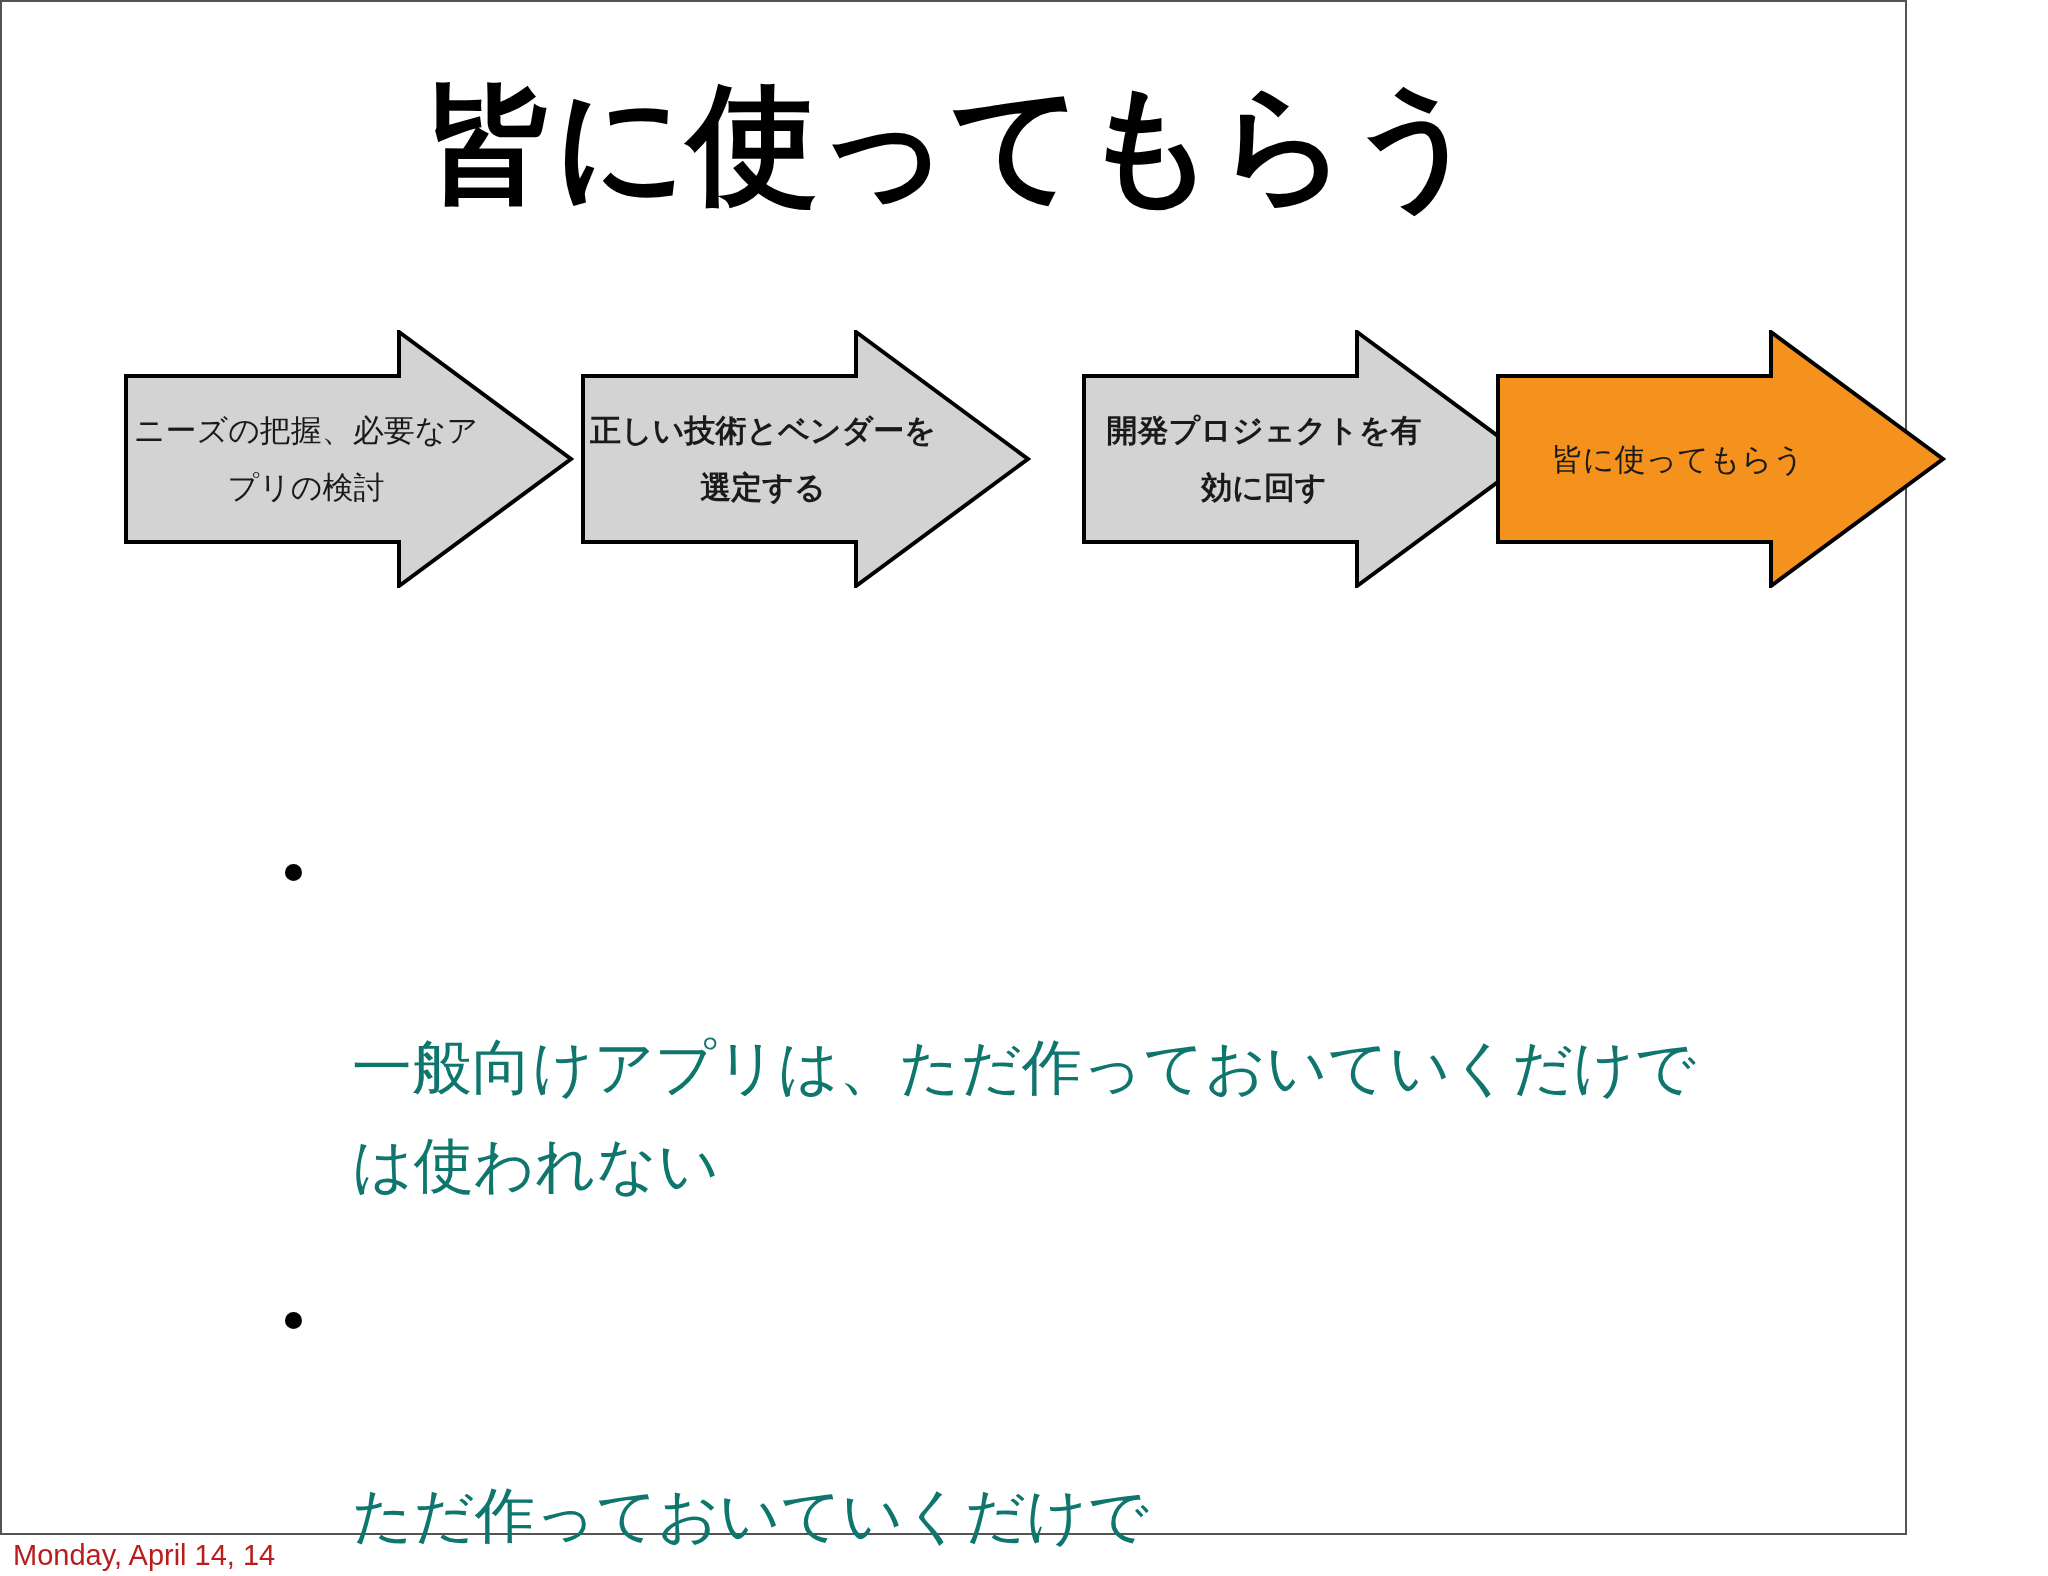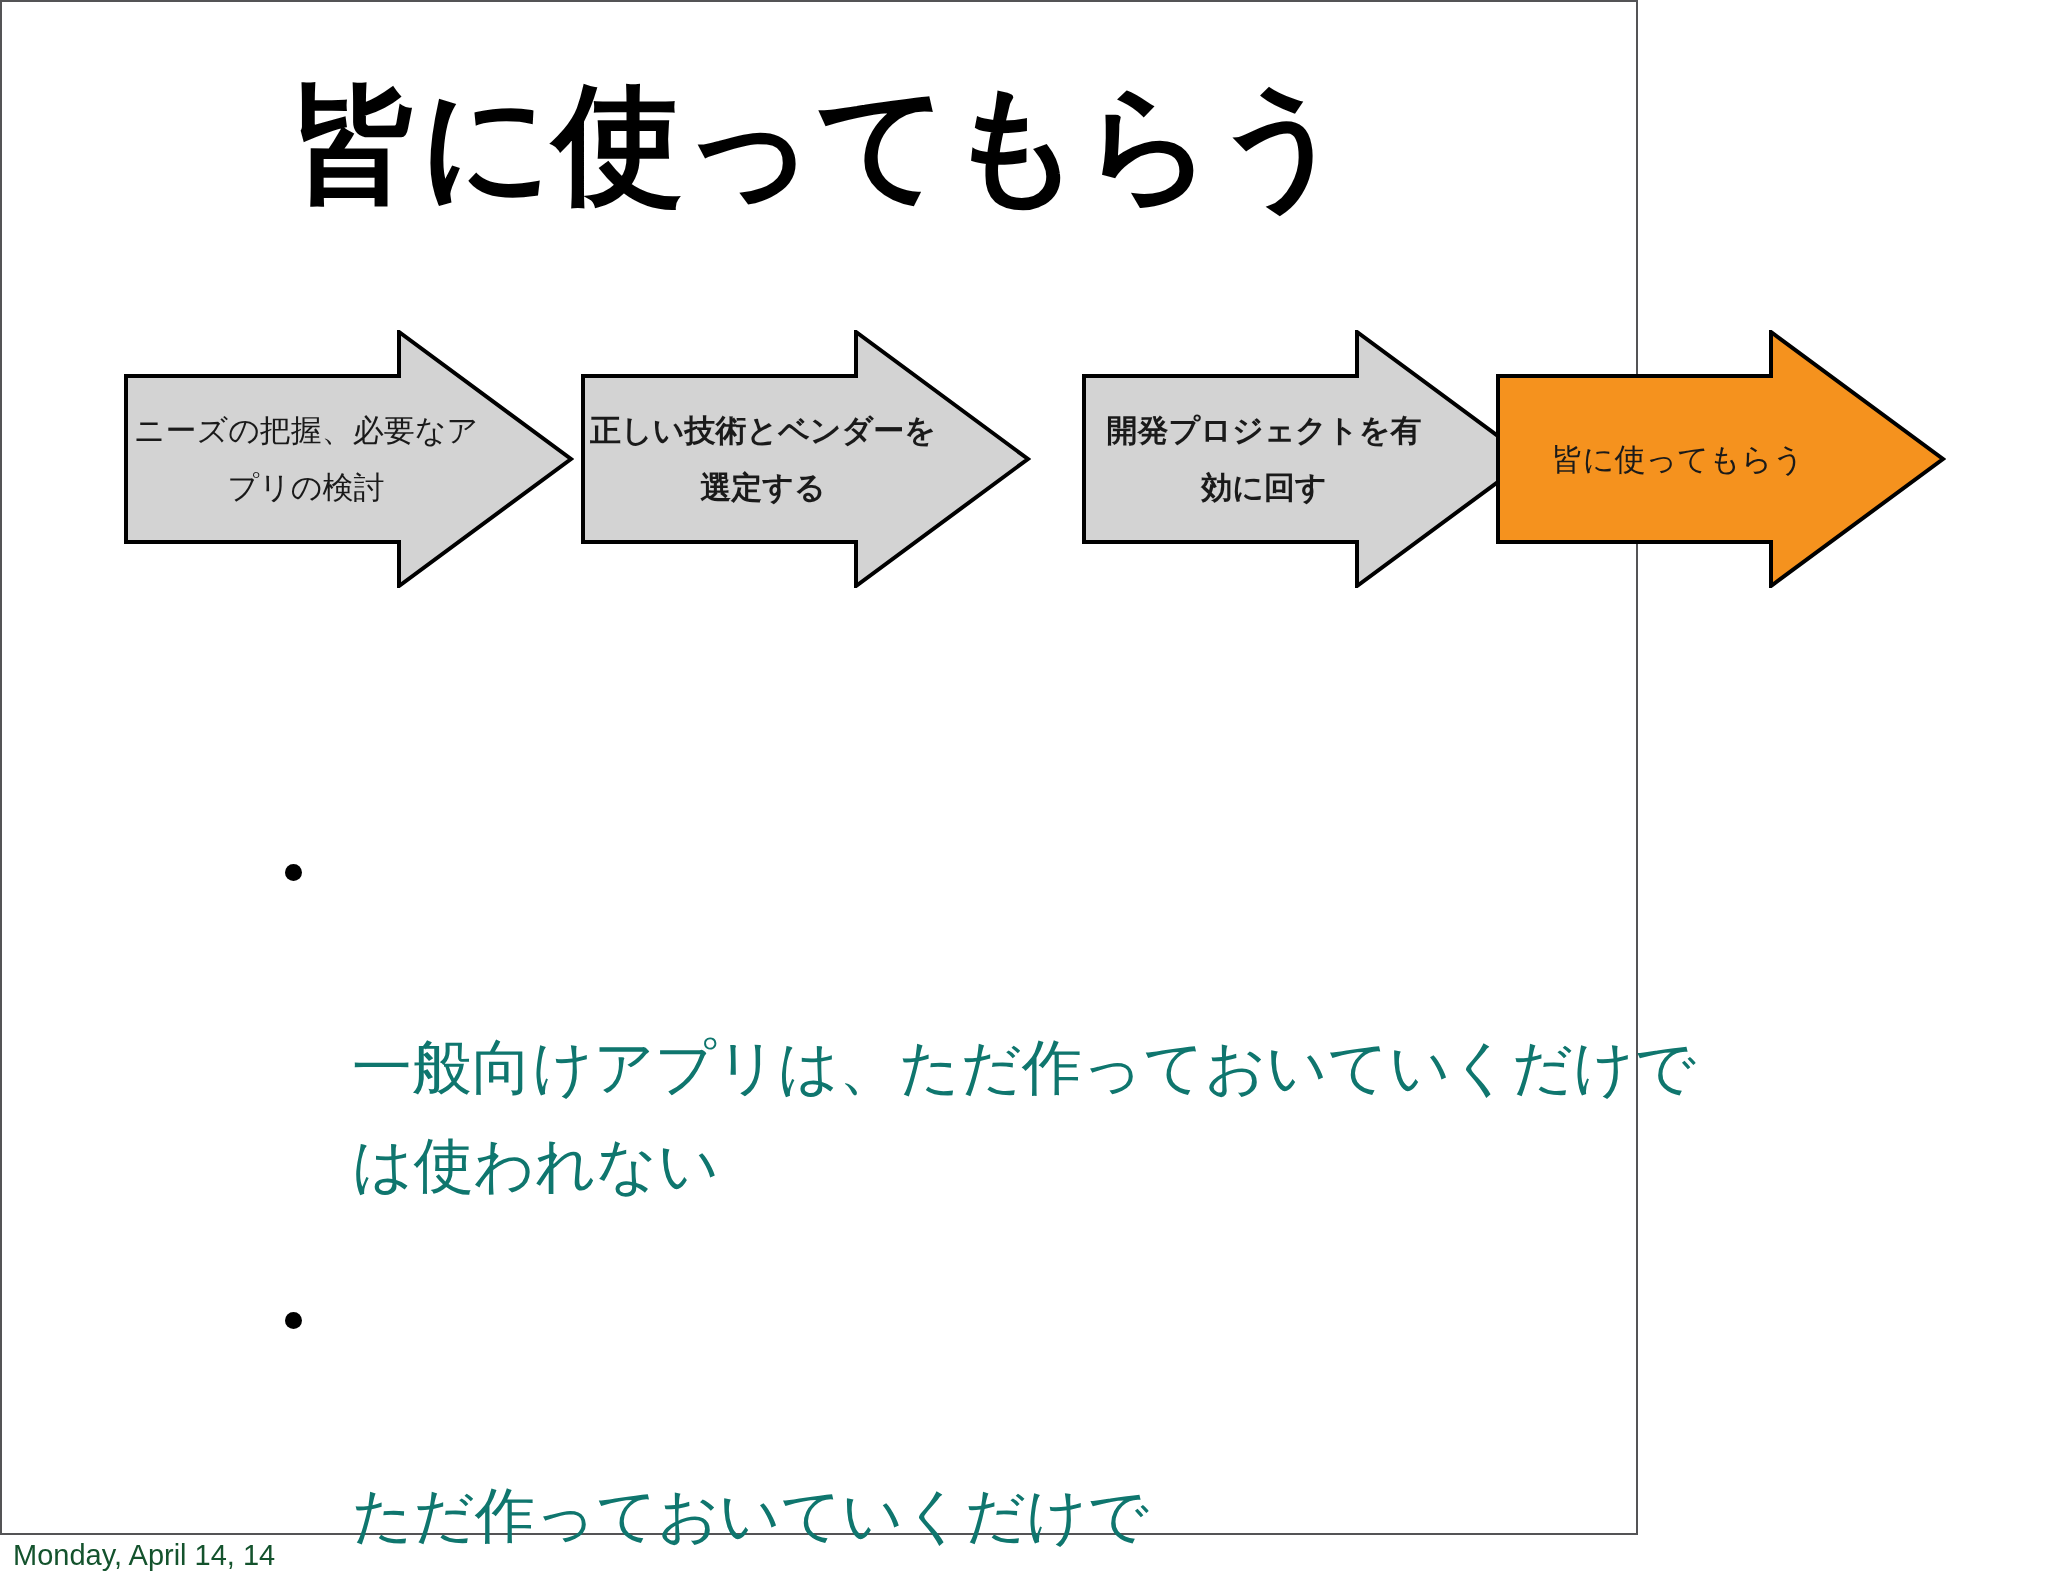--- a/index.html
+++ b/index.html
@@ -11,21 +11,21 @@
   body {
     position: relative;
     width: 2048px;
     height: 1576px;
     overflow: hidden;
   }
   
   .slide {
     position: absolute;
     top: 0; left: 0;
-    width: 1638px;
+    width: 1907px;
     height: 1535px;
     border: 2px solid #545456;
     box-sizing: border-box;
     background: #ffffff;
   }
   
   .slide-title {
     position: absolute;
     top: 58px;
     left: 0;
@@ -101,21 +101,21 @@
     height: 17px;
     border-radius: 50%;
     background: #000000;
   }
   
   .footer-date {
     position: absolute;
     top: 1539px;
     left: 13px;
     font-size: 29px;
-    color: #14532d;
+    color: #b91c1c;
   }
 </style>
 </head>
 <body>
 
 <div class="slide">
 
   <div class="slide-title">皆に使ってもらう</div>
 
   <div class="flow">

